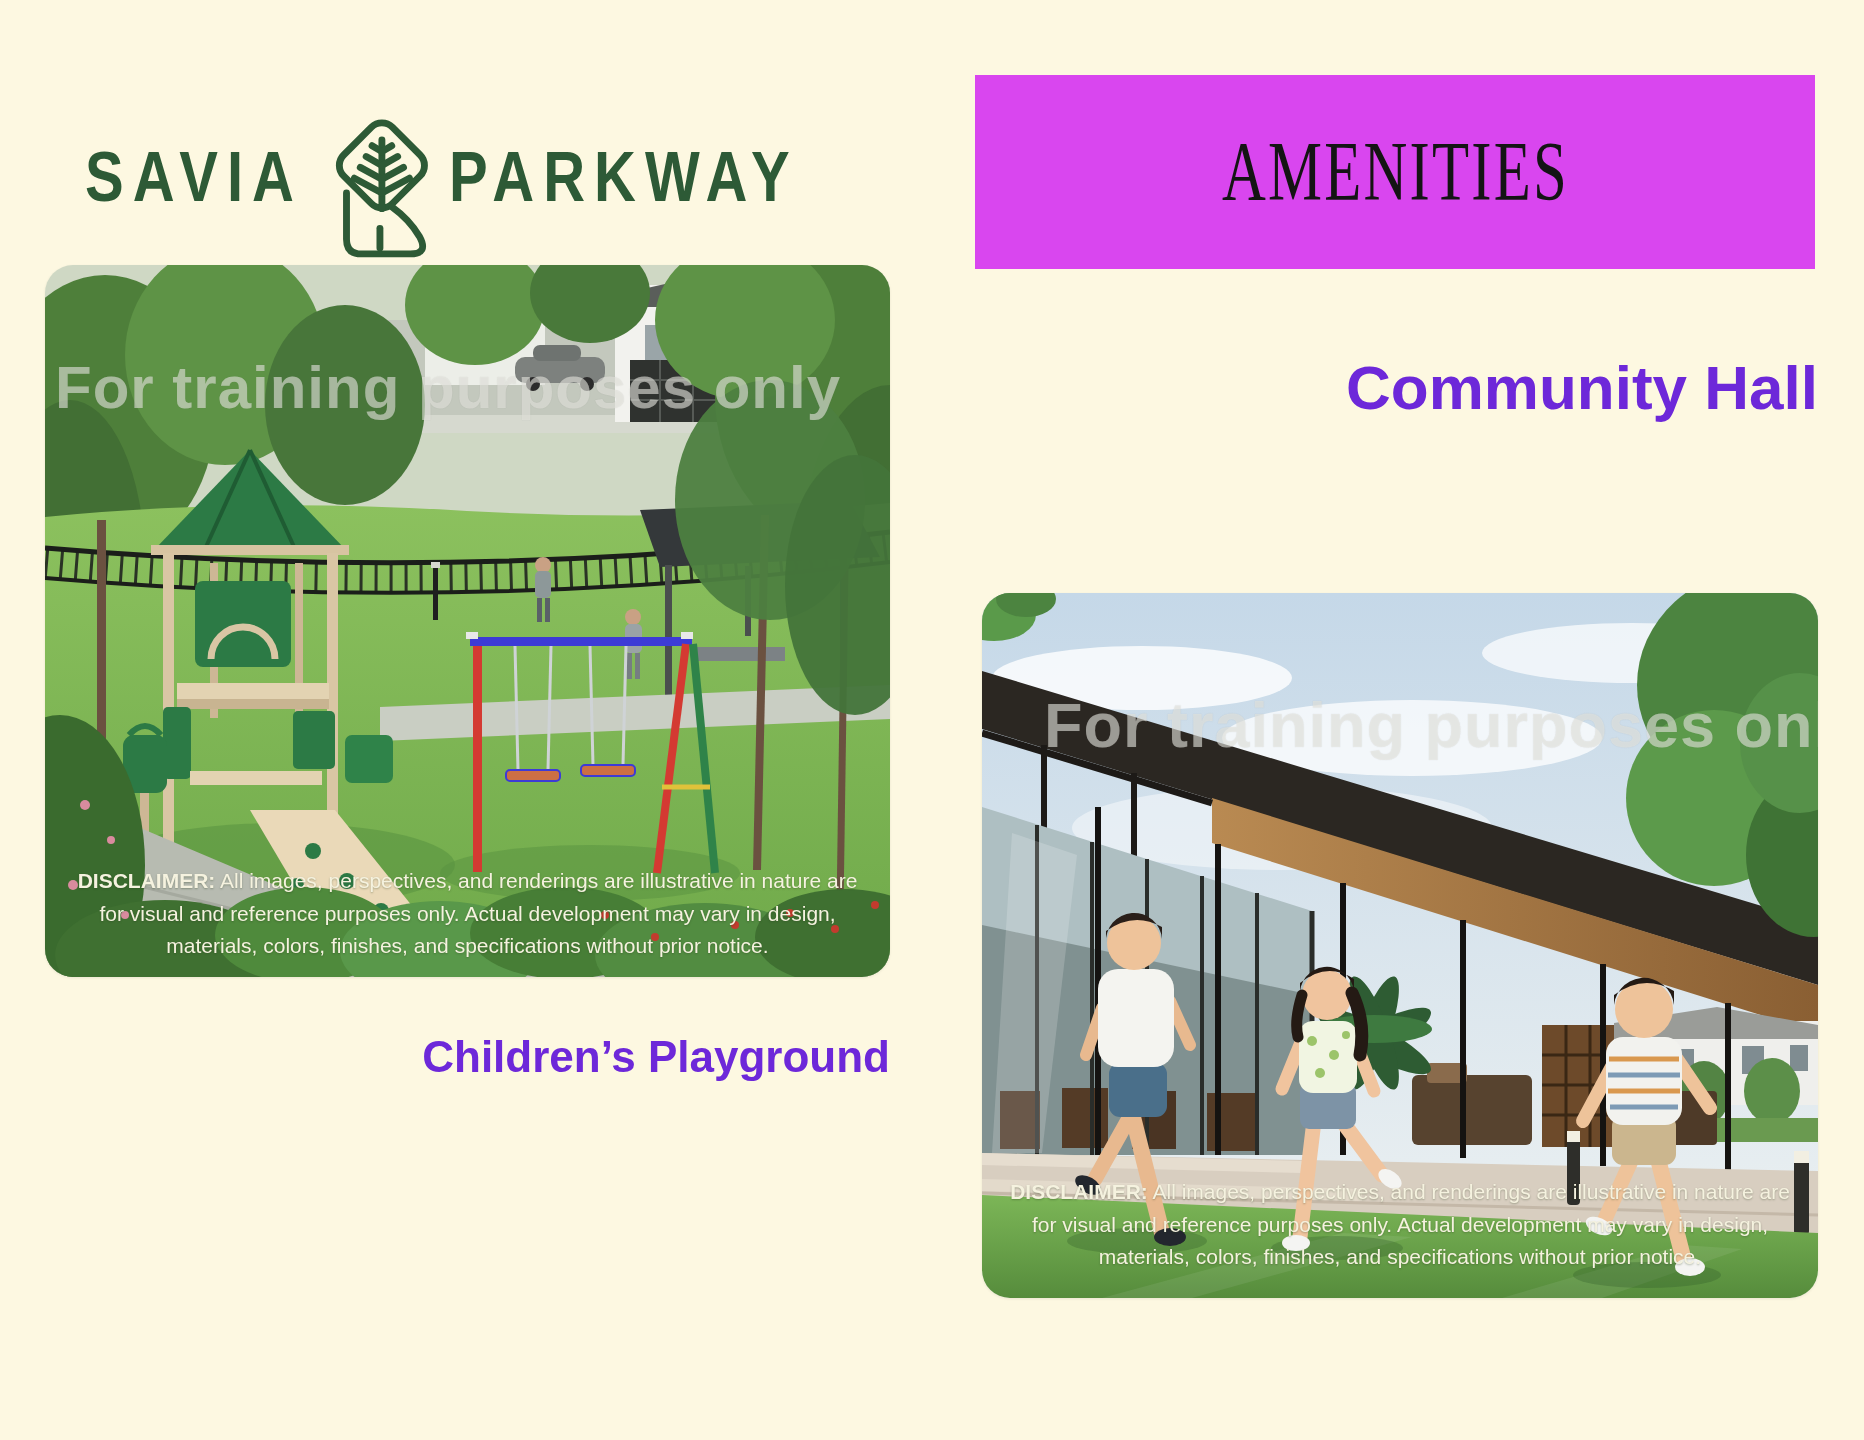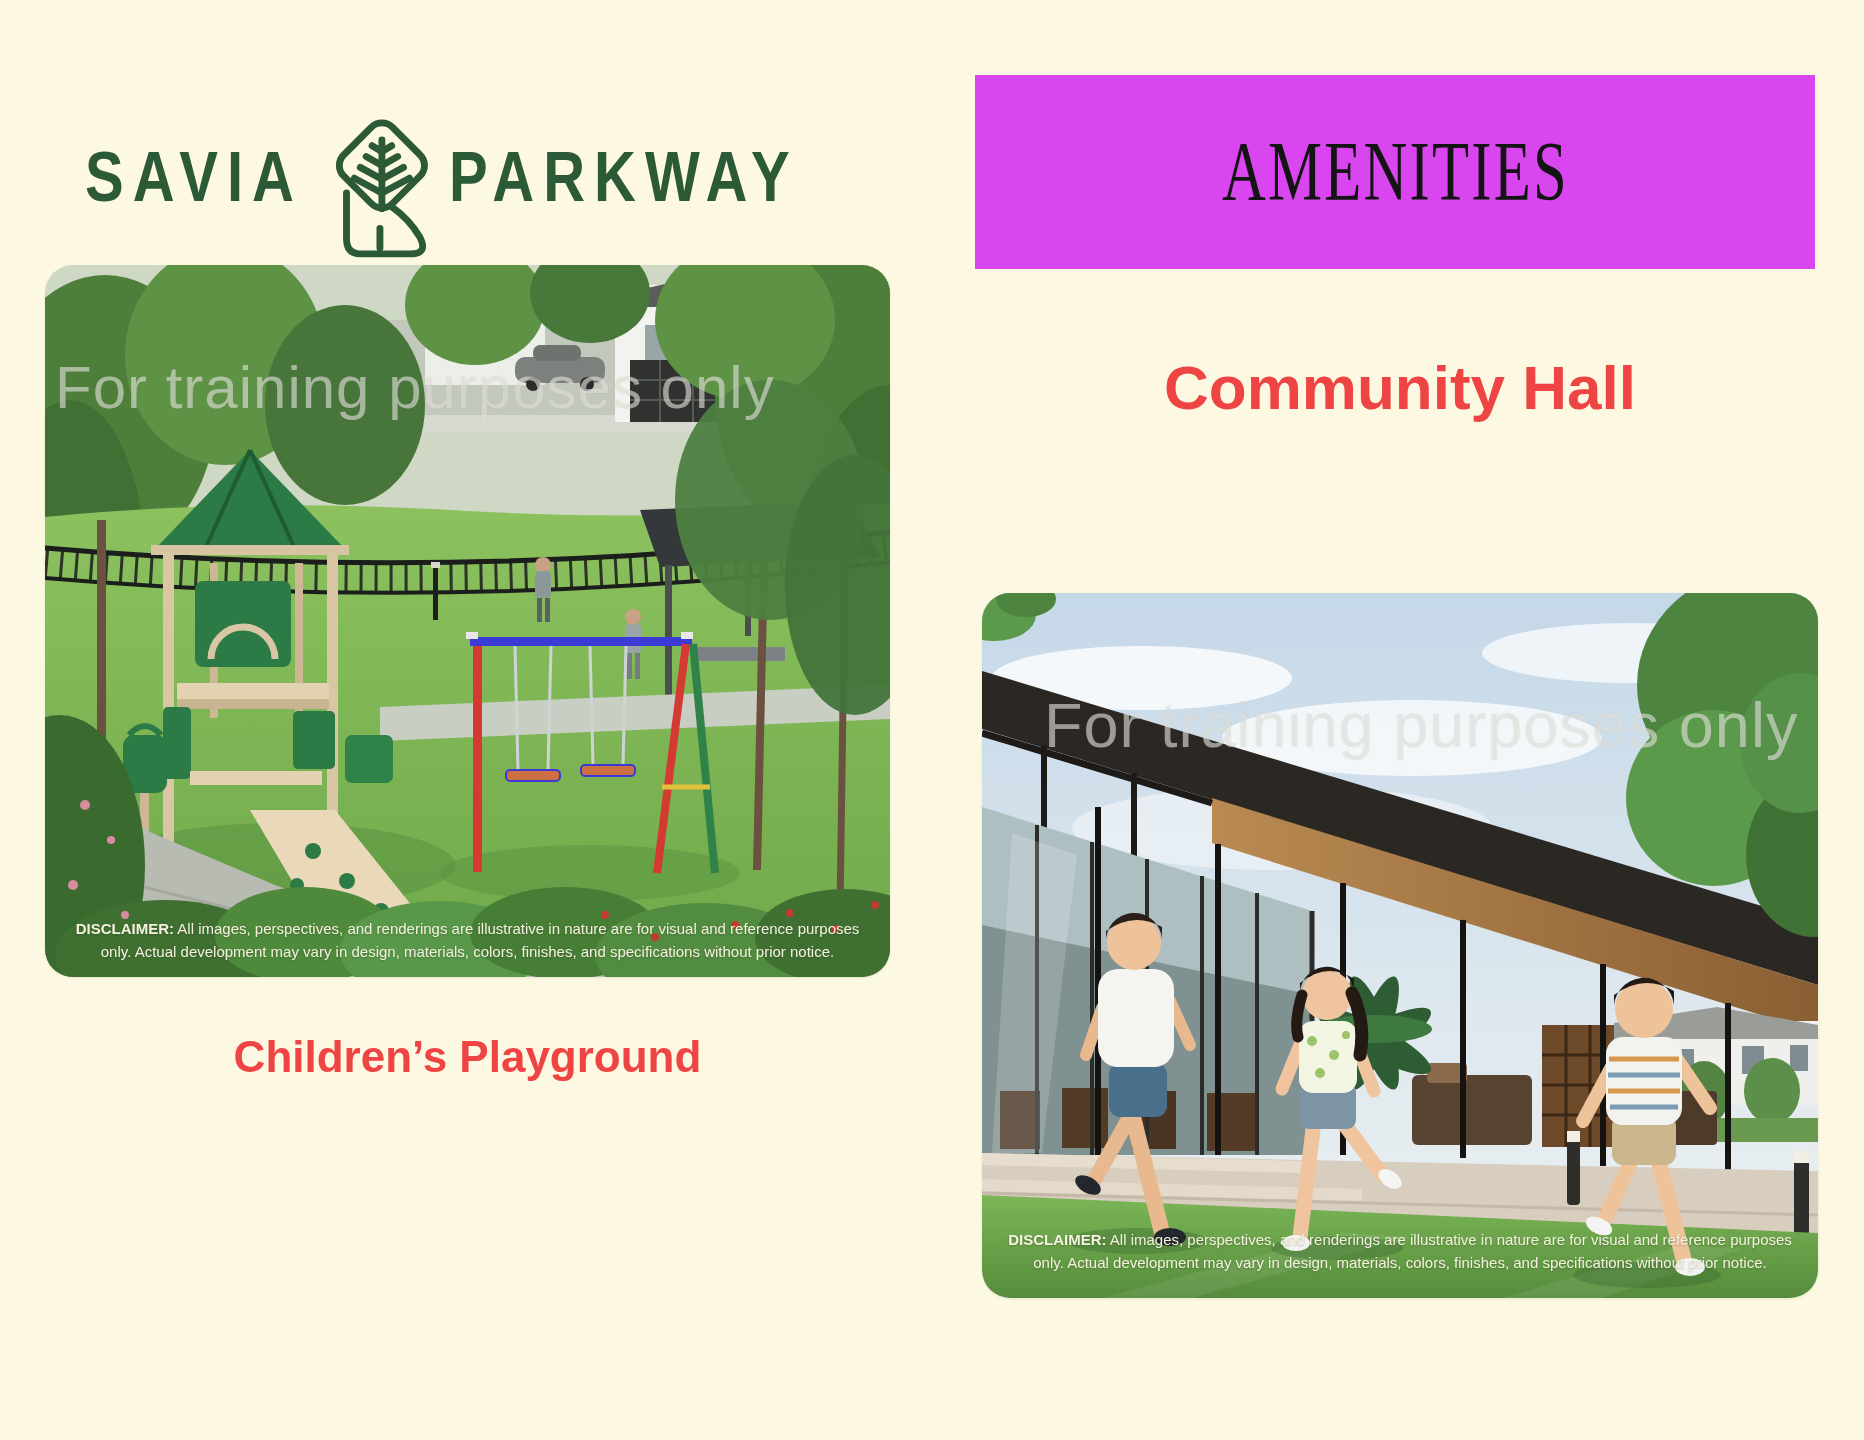--- a/index.html
+++ b/index.html
@@ -31,37 +31,37 @@
   }
   
   .img-card{
     position:absolute;border-radius:28px;overflow:hidden;
     box-shadow:0 1px 3px rgba(0,0,0,.08);
   }
   .card-playground{left:45px;top:265px;width:845px;height:712px;}
   .card-community{left:982px;top:593px;width:836px;height:705px;}
   .img-card svg{position:absolute;inset:0;width:100%;height:100%;display:block;}
   .watermark{
-    position:absolute;font-weight:400;white-space:nowrap;
+    position:absolute;font-weight:700;white-space:nowrap;
     color:rgba(244,243,236,.52);letter-spacing:1px;
     text-shadow:0 0 1px rgba(120,120,120,.25);
   }
   .wm-left{left:10px;top:88px;font-size:60px;}
   .wm-right{left:62px;top:96px;font-size:63px;}
   .disclaimer{
     position:absolute;left:3%;width:94%;text-align:center;
-    color:#F5F2DF;font-size:15px;line-height:1.55;font-weight:400;
+    color:#F5F2DF;font-size:21px;line-height:1.55;font-weight:400;
     text-shadow:0 1px 2px rgba(40,60,30,.35);
   }
   .disc-left{bottom:14px;}
   .disc-right{bottom:24px;}
   .disclaimer b{font-weight:700;}
   
   .section-title{
-    position:absolute;text-align:center;font-weight:700;color:#ef4444;
+    position:absolute;text-align:right;font-weight:700;color:#6d28d9;
     letter-spacing:0;
   }
   .title-playground{left:45px;width:845px;top:1032px;font-size:44px;}
   .title-community{left:982px;width:836px;top:352px;font-size:62px;}
 </style>
 </head>
 <body>
 
 <div class="logo">
   <span class="logo-text">SAVIA</span>

